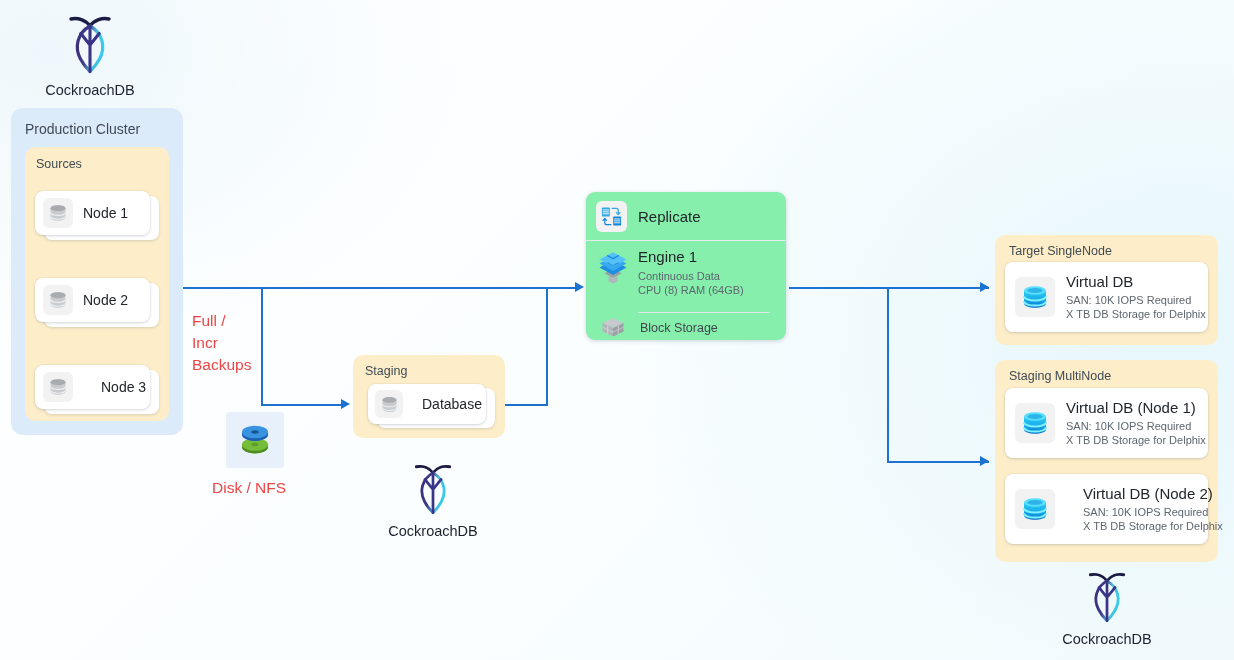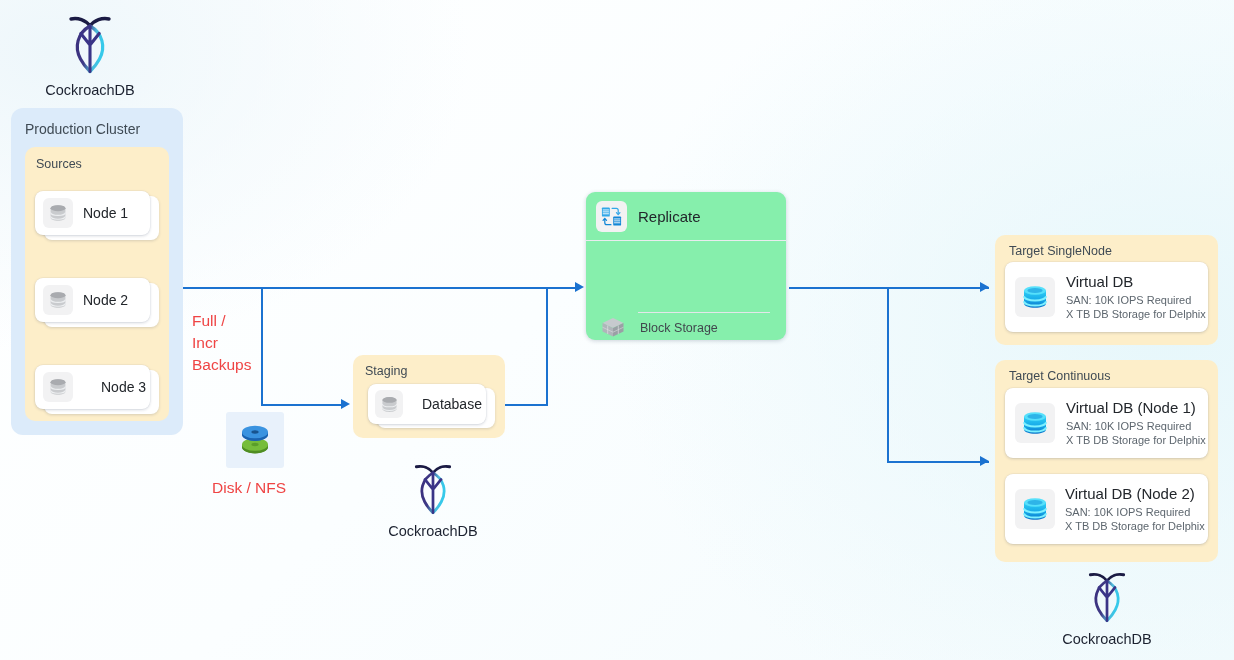--- a/index.html
+++ b/index.html
@@ -266,20 +266,42 @@
           <rect x="14.7" y="18" width="6.4" height="1.1" fill="#ffffff" opacity="0.85"></rect>
           <path d="M12.6 3.4 h4.4 a2 2 0 0 1 2 2 v3.1" fill="none" stroke="#31a7e8" stroke-width="1.3" stroke-linecap="round"></path>
           <path d="M17.2 8.0 l1.8 2.1 l1.8 -2.1" fill="none" stroke="#31a7e8" stroke-width="1.3" stroke-linecap="round" stroke-linejoin="round"></path>
           <path d="M11.4 20.6 H7 a2 2 0 0 1 -2 -2 v-3.1" fill="none" stroke="#1186d6" stroke-width="1.3" stroke-linecap="round"></path>
           <path d="M6.8 16.0 l-1.8 -2.1 l-1.8 2.1" fill="none" stroke="#1186d6" stroke-width="1.3" stroke-linecap="round" stroke-linejoin="round"></path>
         </svg>
       </div>
       <div class="card-label" style="font-size:15px; margin-left:11px;">Replicate</div>
     </div>
 
+    <div style="position:absolute; left:10px; top:56px; display:flex; align-items:flex-start;">
+      <div style="width:34px; height:42px; display:flex; align-items:flex-start; justify-content:center;">
+        <svg width="34" height="42" viewBox="0 0 34 42">
+          <g>
+            <path d="M17 20.5 L8.5 25.2 L17 29.9 L25.5 25.2 Z" fill="#9aa0a6"></path>
+            <path d="M12.5 28 L17 30.4 L21.5 28 L21.5 33.2 L17 35.6 L12.5 33.2 Z" fill="#b0b6bb"></path>
+          </g>
+          <g>
+            <path d="M17 12.2 L3.5 19.6 L17 27 L30.5 19.6 Z" fill="#1b8ee0"></path>
+            <path d="M17 8.2 L3.5 15.6 L17 23 L30.5 15.6 Z" fill="#35a8ef"></path>
+            <path d="M17 4.2 L3.5 11.6 L17 19 L30.5 11.6 Z" fill="#55c2f7"></path>
+            <path d="M11.2 7.4 L17 10.6 L22.8 7.4" fill="none" stroke="#1b8ee0" stroke-width="1.4"></path>
+            <path d="M11.2 14.6 L17 17.8 L22.8 14.6" fill="none" stroke="#1279c4" stroke-width="1.2" opacity="0.6"></path>
+          </g>
+        </svg>
+      </div>
+      <div class="card-text" style="margin-left:8px;">
+        <div class="card-label" style="font-size:15px; line-height:18px;">Engine 1</div>
+        <div class="card-sub" style="margin-top:3px;">Continuous Data</div>
+        <div class="card-sub">CPU (8) RAM (64GB)</div>
+      </div>
+    </div>
 
     <div style="position:absolute; left:52px; top:120px; width:132px; height:1px; background:#e4e7ea;"></div>
 
     <div style="position:absolute; left:10px; top:122px; display:flex; align-items:center;">
       <div style="width:34px; height:28px; display:flex; align-items:center; justify-content:center;">
         <svg width="28" height="26" viewBox="0 0 28 26">
           <path d="M14 3 L3.5 8 L14 13 L24.5 8 Z" fill="#c6cace"></path>
           <path d="M3.5 8 V16.5 L14 21.5 V13 Z" fill="#b0b5ba"></path>
           <path d="M14 13 V21.5 L24.5 16.5 V8 Z" fill="#9aa0a5"></path>
           <path d="M8.7 10.5 V19 M19.3 10.5 V19" stroke="#e4e6e8" stroke-width="0.9" fill="none" opacity="0.7"></path>
@@ -311,21 +333,21 @@
       </svg>
     </div>
     <div class="card-text" style="margin-left:11px;">
       <div class="card-label" style="font-size:15px; line-height:18px;">Virtual DB</div>
       <div class="card-sub" style="margin-top:2px;">SAN: 10K IOPS Required</div>
       <div class="card-sub">X TB DB Storage for Delphix</div>
     </div>
   </div>
 
   <div class="panel-yellow abs" style="left:995px; top:360px; width:223px; height:202px;">
-    <div class="panel-title small" style="left:14px; top:9px;">Target Continuous</div>
+    <div class="panel-title small" style="left:14px; top:9px;">Staging MultiNode</div>
   </div>
 
   <div class="card" style="left:1005px; top:388px; width:203px; height:70px; padding:0 10px;">
     <div class="icon-tile" style="width:40px; height:40px;">
       <svg width="30" height="30" viewBox="0 0 30 30">
         <defs>
           <linearGradient id="vdb2" x1="0" y1="0" x2="0" y2="1">
             <stop offset="0%" stop-color="#2fd0f5"></stop>
             <stop offset="55%" stop-color="#16a8e8"></stop>
             <stop offset="100%" stop-color="#0b73c9"></stop>
@@ -355,21 +377,21 @@
             <stop offset="100%" stop-color="#0b73c9"></stop>
           </linearGradient>
         </defs>
         <path d="M4 8.5 v13 c0 2.4 4.93 4.3 11 4.3 s11-1.9 11-4.3 v-13 Z" fill="url(#vdb3)"></path>
         <ellipse cx="15" cy="8.5" rx="11" ry="4.3" fill="#56e0fb"></ellipse>
         <ellipse cx="15" cy="8.5" rx="7.6" ry="2.6" fill="#0e8fd8" opacity="0.55"></ellipse>
         <path d="M4 14.2 c0 2.4 4.93 4.3 11 4.3 s11-1.9 11-4.3" fill="none" stroke="#7df0ff" stroke-width="2"></path>
         <path d="M4 19.3 c0 2.4 4.93 4.3 11 4.3 s11-1.9 11-4.3" fill="none" stroke="#7df0ff" stroke-width="2"></path>
       </svg>
     </div>
-    <div class="card-text" style="margin-left:10px;justify-content:center;">
+    <div class="card-text" style="margin-left:28px;justify-content:center;">
       <div class="card-label" style="font-size:15px; line-height:18px;">Virtual DB (Node 2)</div>
       <div class="card-sub" style="margin-top:2px;">SAN: 10K IOPS Required</div>
       <div class="card-sub">X TB DB Storage for Delphix</div>
     </div>
   </div>
 
   <div class="logo-wrap" style="left:1047px; top:570px; width:120px;">
     <svg width="42" height="55" viewBox="0 0 48 62">
       <defs>
         <linearGradient id="cr3" x1="0" y1="0" x2="1" y2="0.25">

